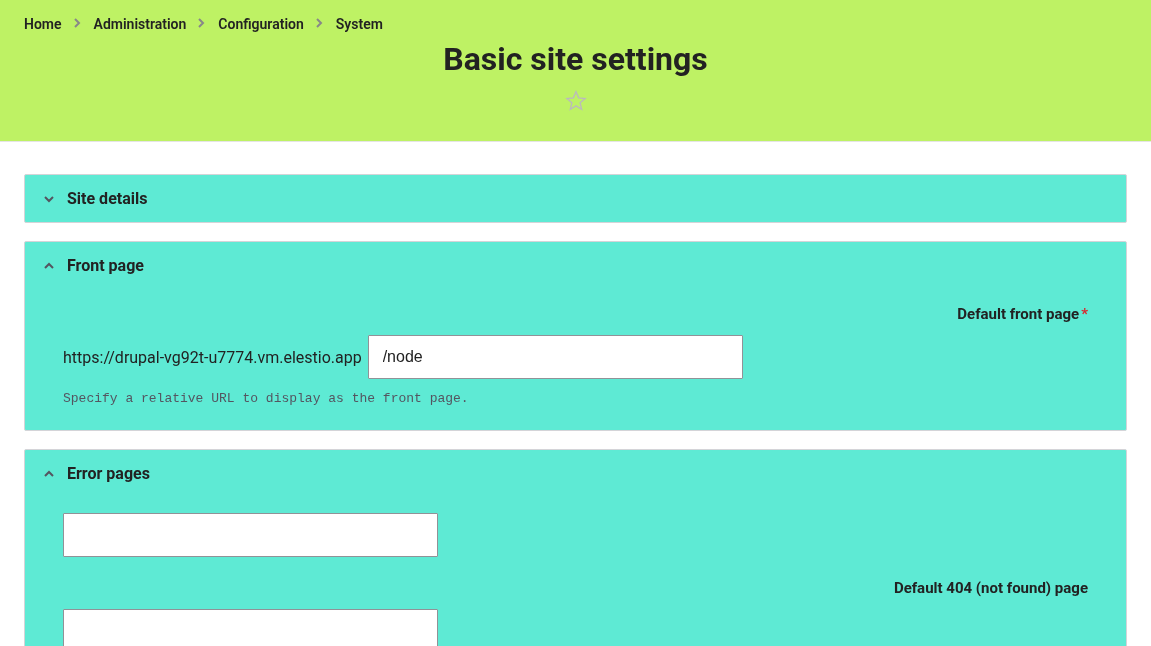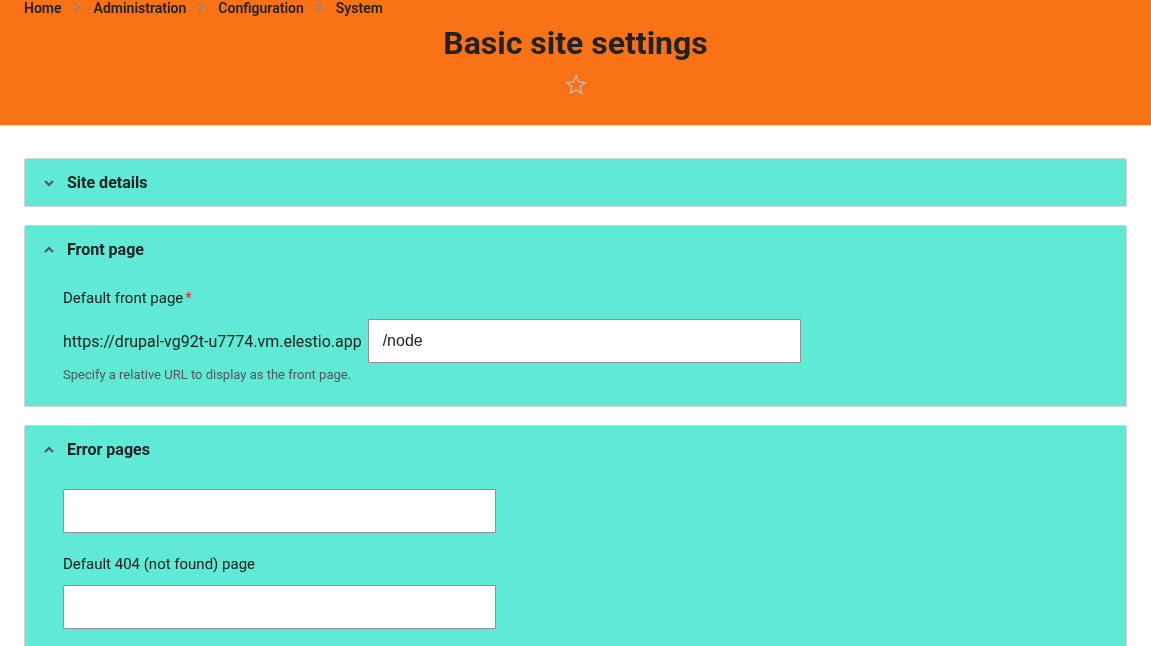--- a/index.html
+++ b/index.html
@@ -7,23 +7,23 @@
       margin: 0;
       padding: 0;
     }
     body {
       font-family: -apple-system, BlinkMacSystemFont, "Segoe UI", Roboto, "Helvetica Neue", Arial, sans-serif;
       background: #fff;
       color: #222;
       font-size: 14px;
     }
     .header-region {
-      padding: 0 24px 24px 24px;
+      padding: 16px 24px 24px 24px;
       border-bottom: 1px solid #e5e5e5;
-      background: #f97316;
+      background: #bef264;
     }
     .breadcrumb {
       display: flex;
       align-items: center;
       gap: 12px;
       font-size: 14px;
       font-weight: 600;
       color: #222;
       margin-bottom: 8px;
     }
@@ -81,51 +81,53 @@
       padding: 16px 38px 24px 38px;
     }
     .form-item {
       margin-bottom: 22px;
     }
     .form-item:last-child {
       margin-bottom: 0;
     }
     .form-label {
       display: block;
-      font-weight: 400;
+      font-weight: 700;
       font-size: 15px;
       color: #222;
       margin-bottom: 12px;
+      text-align: right;
     }
     .required-marker {
       color: #d8292f;
       margin-left: 2px;
     }
     .input-row {
       display: flex;
       align-items: center;
       gap: 6px;
     }
     .input-prefix {
       font-size: 16px;
       color: #222;
     }
     input[type="text"] {
       border: 1px solid #919297;
       padding: 12px 14px;
       font-size: 16px;
       color: #222;
       background: #fff;
-      width: 433px;
+      width: 375px;
       border-radius: 1px;
     }
     .description {
       font-size: 13px;
       color: #545560;
-      margin-top: 4px;
+      margin-top: 12px;
+      font-family: Liberation Mono, monospace;
     }
   </style>
 </head>
 <body>
 
 <div class="header-region">
   <nav class="breadcrumb">
     <a href="#">Home</a>
     <span class="breadcrumb-sep">
       <svg width="8" height="10" viewBox="0 0 8 10">

